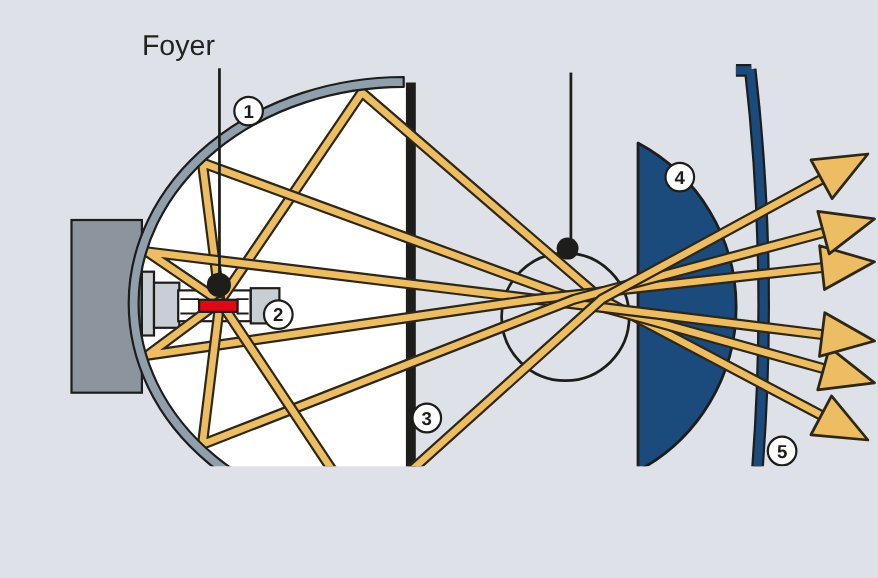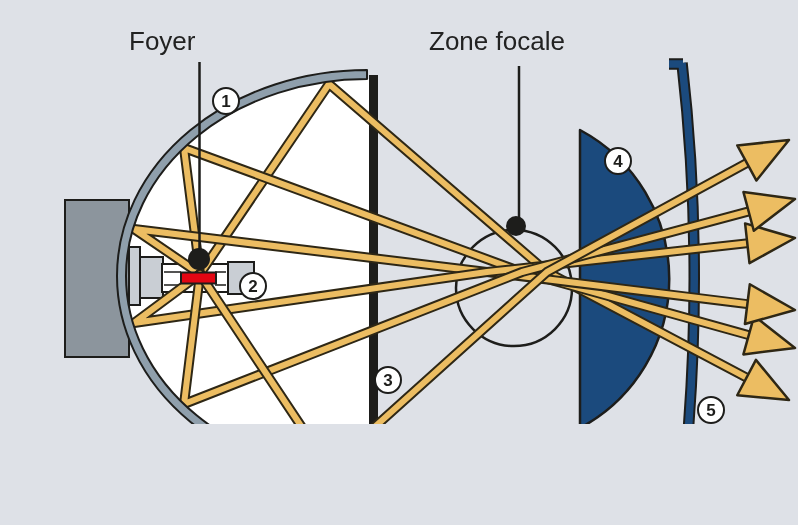--- a/index.html
+++ b/index.html
@@ -72,21 +72,20 @@
 
     <rect x="149" y="272.5" width="35" height="11" style="fill:var(--c-red);stroke:var(--c-line);stroke-width:2"></rect>
 
     <line x1="167.5" y1="62" x2="167.5" y2="252" style="stroke:var(--c-line);stroke-width:2.5"></line>
     <circle cx="167" cy="259" r="11" style="fill:var(--c-line)"></circle>
     <line x1="487" y1="66" x2="487" y2="218" style="stroke:var(--c-line);stroke-width:2.5"></line>
     <circle cx="484" cy="226" r="10" style="fill:var(--c-line)"></circle>
   </svg>
 
   <div class="diagram-label label-foyer">Foyer</div>
-  <div class="diagram-label label-zone">Zone focale</div>
 
   <div class="badge badge-1">1</div>
   <div class="badge badge-2">2</div>
   <div class="badge badge-3">3</div>
   <div class="badge badge-4">4</div>
   <div class="badge badge-5">5</div>
 
 </div>
 
 </body></html>

